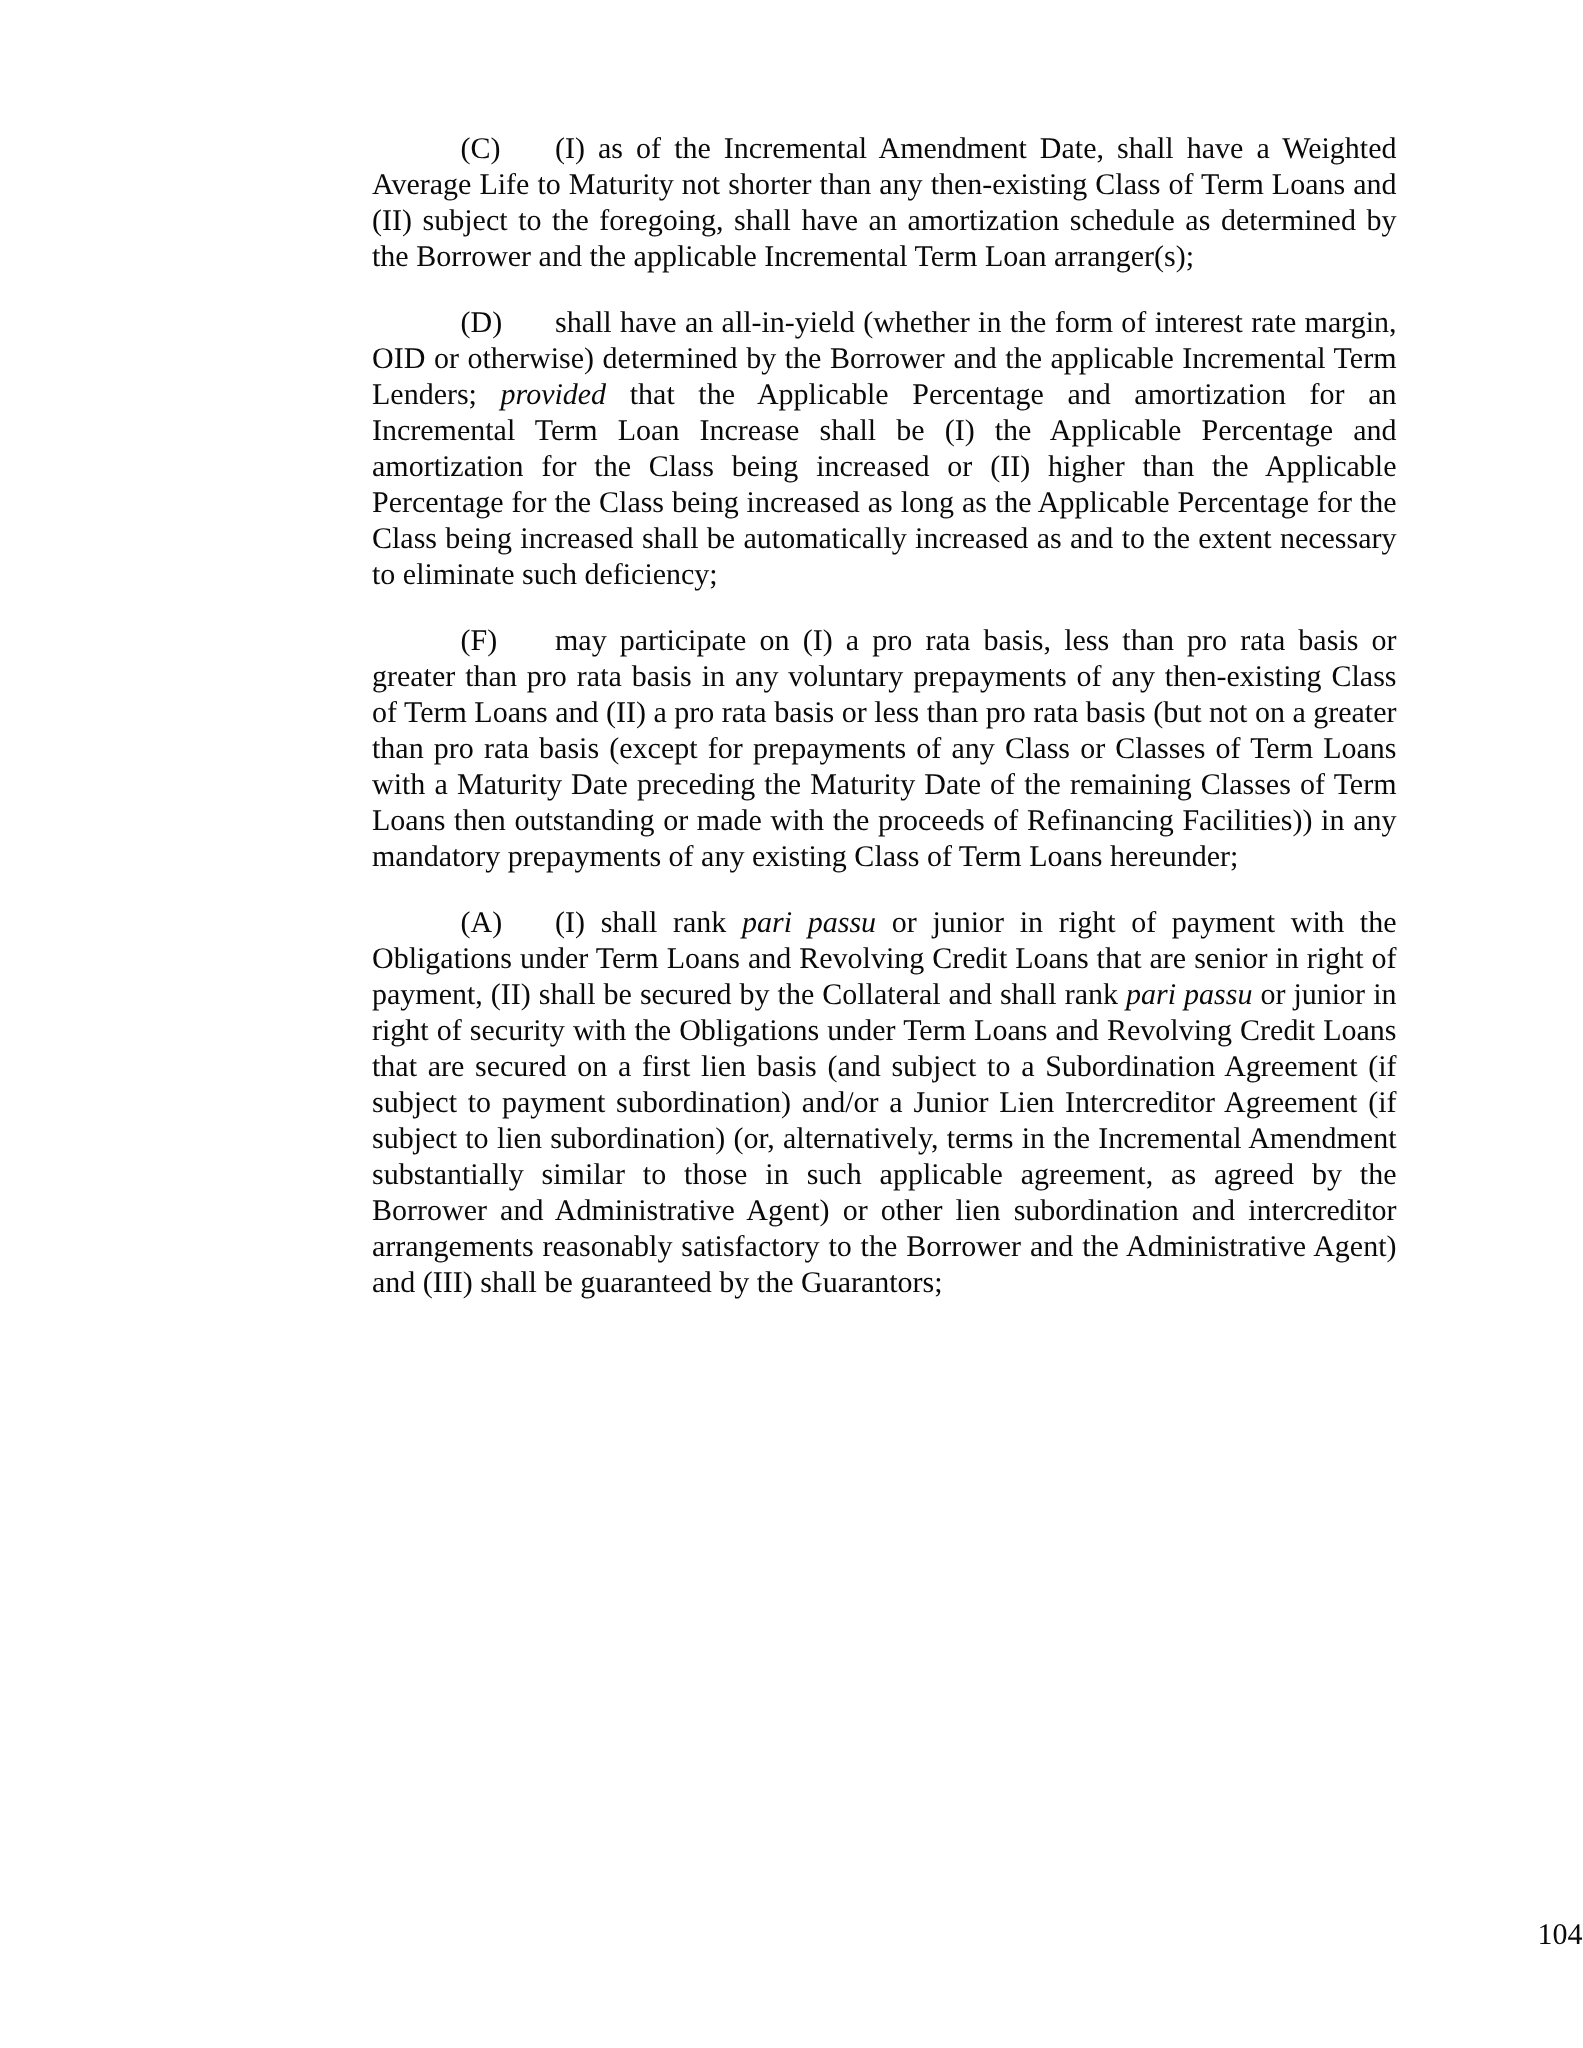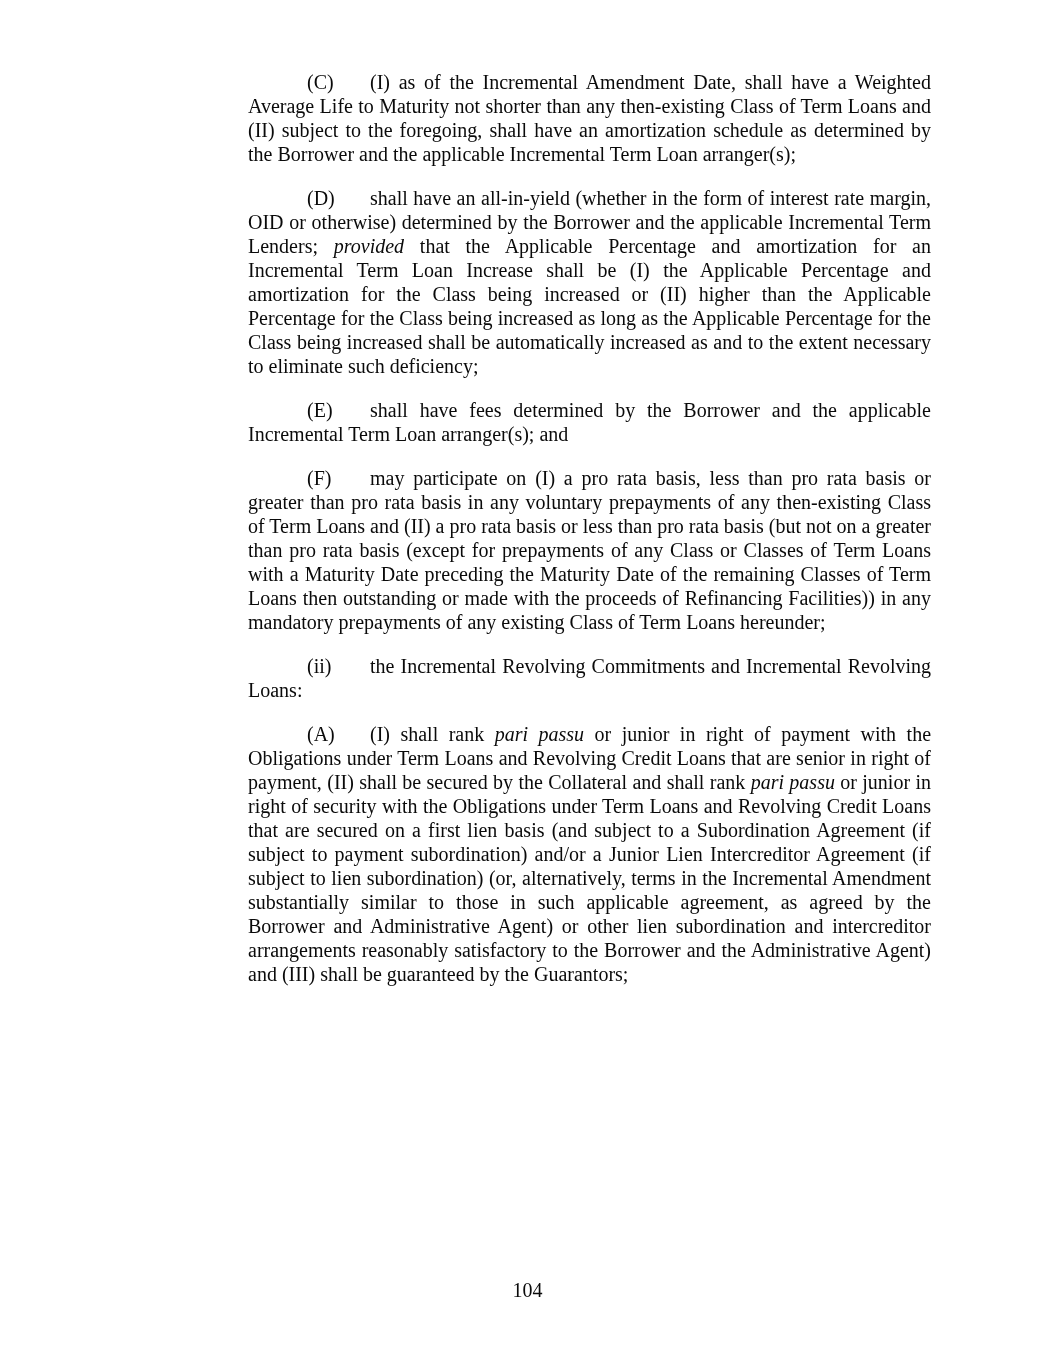--- a/index.html
+++ b/index.html
@@ -12,21 +12,21 @@
     width: 1055px;
     height: 1365px;
     background: #ffffff;
     overflow: hidden;
     font-family: "Liberation Serif", "DejaVu Serif", serif;
     color: #0a0a0a;
   }
   .doc-body {
     position: absolute;
     left: 248px;
-    top: 0;
+    top: 17px;
     width: 683px;
     padding-top: 70px;
   }
   p.para {
     margin: 0 0 20px 0;
     font-size: 20px;
     line-height: 24px;
     text-align: justify;
     text-indent: 59px;
   }
@@ -38,31 +38,29 @@
     width: 63px;
     text-indent: 0;
   }
   p.para i {
   }
   .page-number {
     position: absolute;
     top: 1278px;
     left: 0;
     width: 100%;
-    text-align: center;
+    text-align: right;
     font-size: 20px;
     line-height: 24px;
   }
 </style>
 </head>
 <body>
 
 <div class="page">
   <div class="doc-body" id="doc-body">
       <p class="para"><span class="label">(C)</span><span>(I) as of the Incremental Amendment Date, shall have a Weighted Average Life to Maturity not shorter than any then-existing Class of Term Loans and (II) subject to the foregoing, shall have an amortization schedule as determined by the Borrower and the applicable Incremental Term Loan arranger(s);</span></p>
       <p class="para"><span class="label">(D)</span><span>shall have an all-in-yield (whether in the form of interest rate margin, OID or otherwise) determined by the Borrower and the applicable Incremental Term Lenders; </span><i>provided</i><span> that the Applicable Percentage and amortization for an Incremental Term Loan Increase shall be (I) the Applicable Percentage and amortization for the Class being increased or (II) higher than the Applicable Percentage for the Class being increased as long as the Applicable Percentage for the Class being increased shall be automatically increased as and to the extent necessary to eliminate such deficiency;</span></p>
-      <p class="para"><span class="label">(E)</span><span>shall have fees determined by the Borrower and the applicable Incremental Term Loan arranger(s); and</span></p>
       <p class="para"><span class="label">(F)</span><span>may participate on (I) a pro rata basis, less than pro rata basis or greater than pro rata basis in any voluntary prepayments of any then-existing Class of Term Loans and (II) a pro rata basis or less than pro rata basis (but not on a greater than pro rata basis (except for prepayments of any Class or Classes of Term Loans with a Maturity Date preceding the Maturity Date of the remaining Classes of Term Loans then outstanding or made with the proceeds of Refinancing Facilities)) in any mandatory prepayments of any existing Class of Term Loans hereunder;</span></p>
-      <p class="para"><span class="label">(ii)</span><span>the Incremental Revolving Commitments and Incremental Revolving Loans:</span></p>
       <p class="para"><span class="label">(A)</span><span>(I) shall rank </span><i>pari passu</i><span> or junior in right of payment with the Obligations under Term Loans and Revolving Credit Loans that are senior in right of payment, (II) shall be secured by the Collateral and shall rank </span><i>pari passu</i><span> or junior in right of security with the Obligations under Term Loans and Revolving Credit Loans that are secured on a first lien basis (and subject to a Subordination Agreement (if subject to payment subordination) and/or a Junior Lien Intercreditor Agreement (if subject to lien subordination) (or, alternatively, terms in the Incremental Amendment substantially similar to those in such applicable agreement, as agreed by the Borrower and Administrative Agent) or other lien subordination and intercreditor arrangements reasonably satisfactory to the Borrower and the Administrative Agent) and (III) shall be guaranteed by the Guarantors;</span></p>
     </div>
   <div class="page-number">104</div>
 </div>
 
 </body></html>

